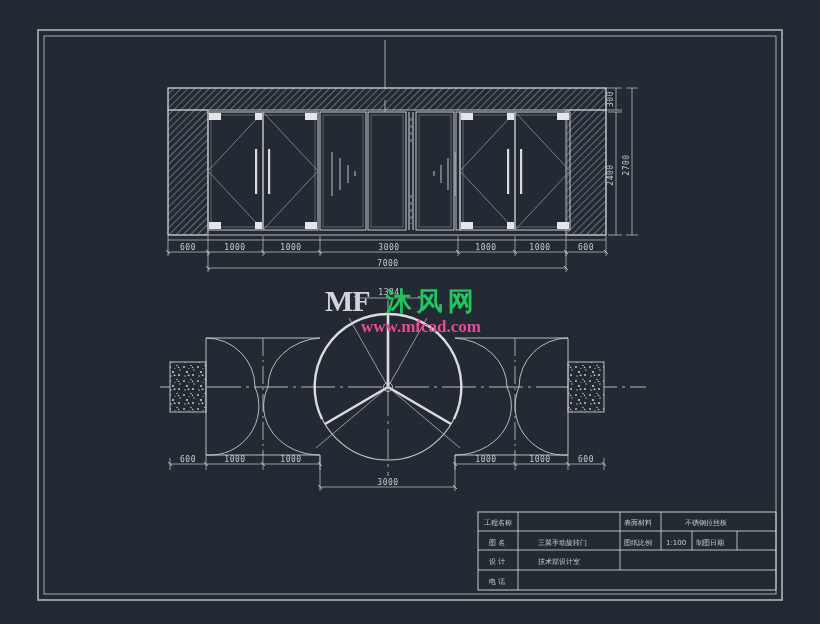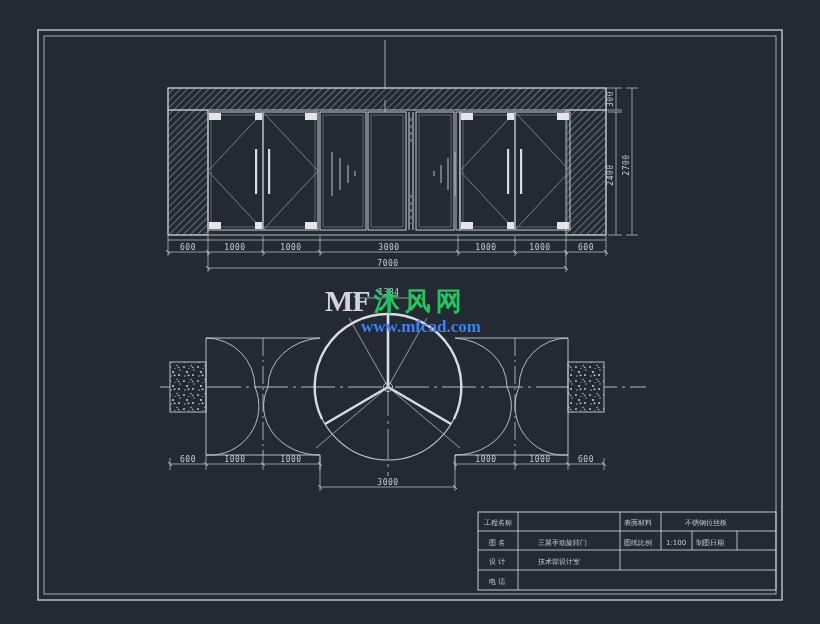--- a/index.html
+++ b/index.html
@@ -8,36 +8,36 @@
     font-family:"Liberation Sans","DejaVu Sans",sans-serif;
     background:#232a33;
   }
   #stage{position:absolute;inset:0;width:724px;height:624px;}
   svg#cad{position:absolute;left:0;top:0;width:820px;height:624px;display:block;}
   .wm{
     position:absolute;pointer-events:none;user-select:none;
     left:325px;top:283px;width:235px;height:60px;
   }
   .wm-row1{
-    display:flex;align-items:center;gap:4px;
+    display:flex;align-items:center;gap:16px;
     height:36px;
   }
   .wm-mf{
     font-family:"Liberation Serif","DejaVu Serif",serif;
     font-weight:bold;font-size:30px;color:#d3d5d8;letter-spacing:-1px;
     line-height:30px;
   }
   .wm-cn{
     font-family:"DejaVu Sans",sans-serif;
     font-weight:bold;font-size:26px;color:#22c55e;letter-spacing:5px;
     line-height:28px;
   }
   .wm-url{
     font-family:"Liberation Serif","DejaVu Serif",serif;
-    font-size:17px;color:#3b82f6;font-weight:bold;letter-spacing:0px;
+    font-size:17px;color:#ec4899;font-weight:bold;letter-spacing:0px;
     margin-left:36px;margin-top:-2px;
   }
   .tb-text{
     font-family:"DejaVu Sans",sans-serif;
     fill:#c9ccd1;font-size:7px;
   }
   .dim-text{
     font-family:"DejaVu Sans Mono","Liberation Mono",monospace;
     fill:#c8cbd0;font-size:8px;letter-spacing:0.5px;
   }

